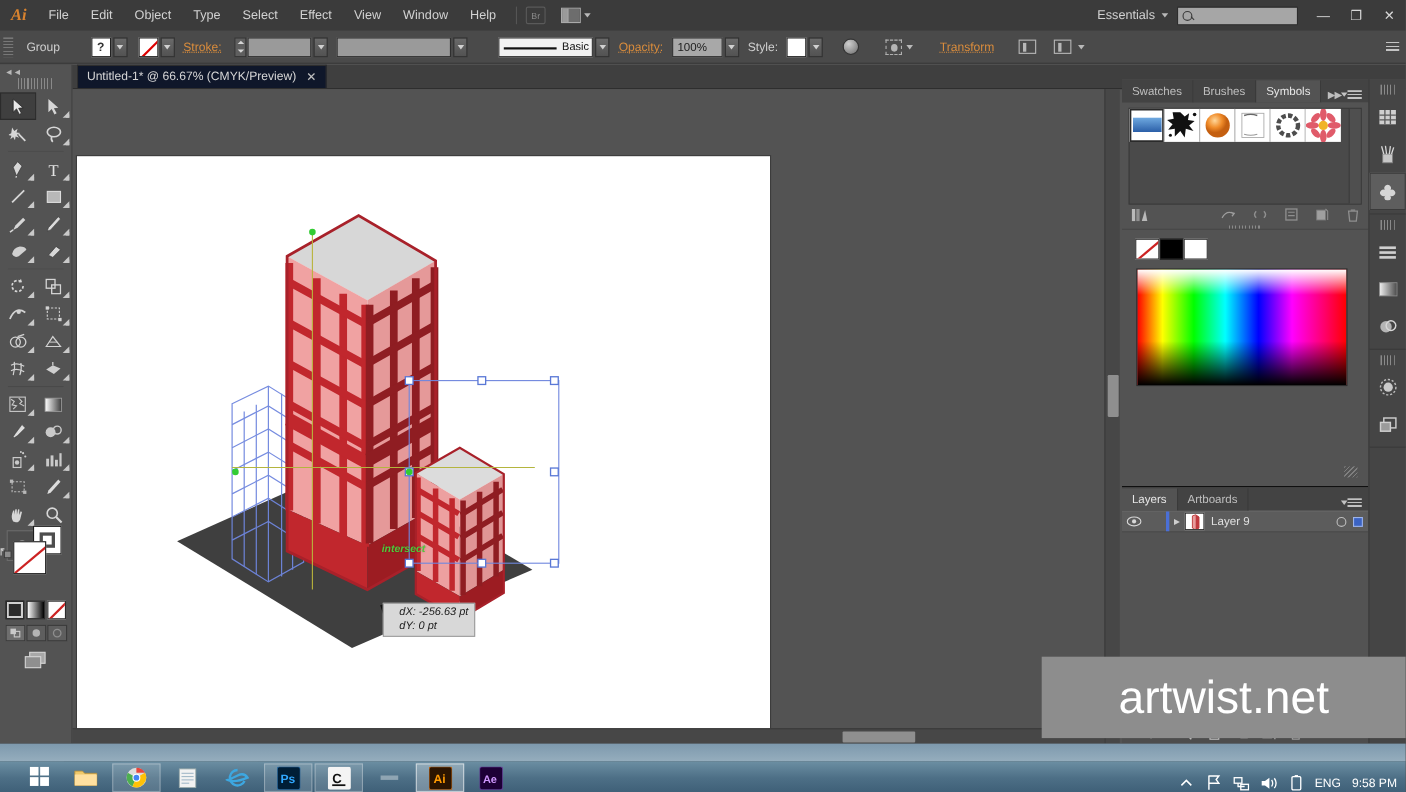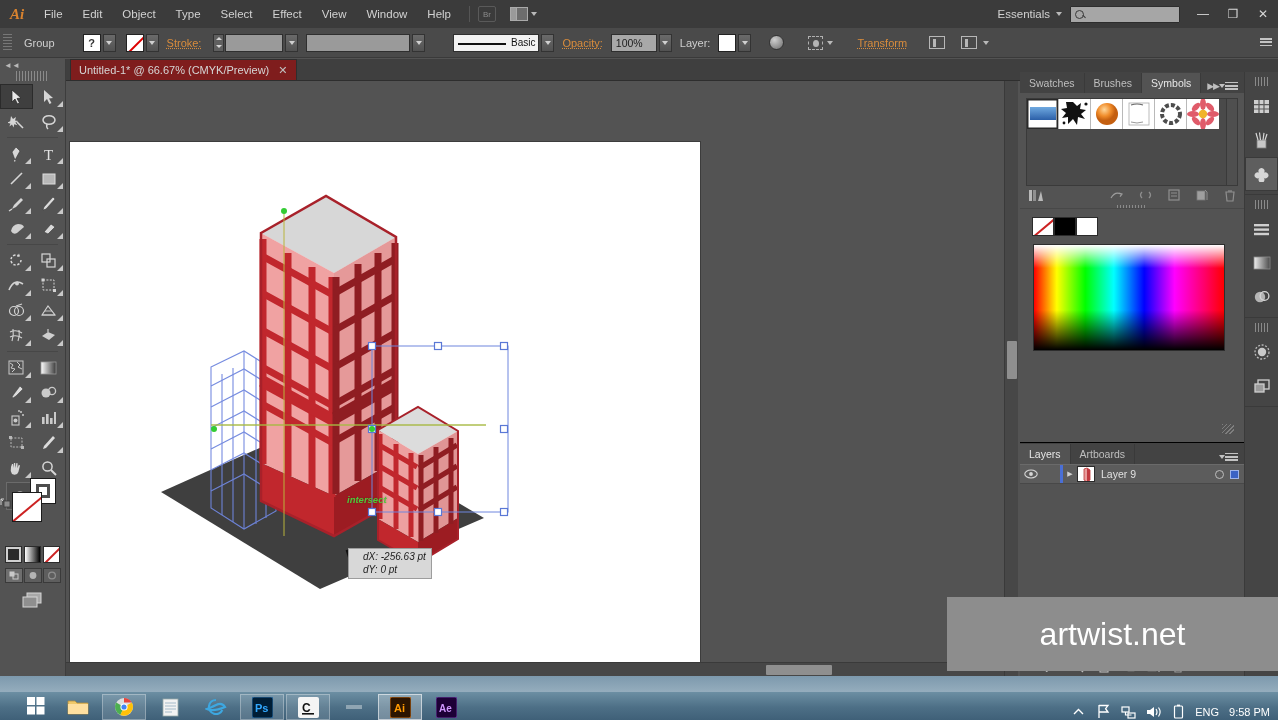--- a/index.html
+++ b/index.html
@@ -90,21 +90,21 @@
   .align-ico:after{content:"";position:absolute;left:3px;top:2px;width:3px;height:8px;background:#b7b7b7;}
   .cb-right{ margin-left:auto; padding-right:6px; display:flex; align-items:center;}
   .hamburger{width:12px;height:10px;background:repeating-linear-gradient(to bottom,#c4c4c4 0 1.5px,transparent 1.5px 3.5px);}
 
   
   .tabbar{
     position:absolute;left:0;top:59px;width:1278px;height:22px;background:#3f3f3f;
     border-bottom:1px solid #2e2e2e;display:flex;align-items:flex-end;
   }
   .doctab{
-    margin-left:70px;height:21px;background:#7f1d1d;border:1px solid #2e2e2e;border-bottom:none;
+    margin-left:70px;height:21px;background:#0f172a;border:1px solid #2e2e2e;border-bottom:none;
     display:flex;align-items:center;padding:0 8px;color:#d6d6d6;font-size:11px;gap:9px;margin-top:32px;
   }
   .tab-x{ color:#c0c0c0; font-size:11px; }
 
   
   .toolbar{
     position:absolute;left:0;top:59px;width:66px;height:632px;background:#535353;
     border-right:1px solid #3d3d3d;
   }
   .tb-collapse{height:12px;display:flex;align-items:center;padding-left:4px;color:#b8b8b8;font-size:8px;}
@@ -231,21 +231,21 @@
 
   
   .canvas-hscroll{position:absolute;left:66px;bottom:44px;width:938px;height:14px;background:#474747;border-top:1px solid #3a3a3a;}
   .hthumb{position:absolute;left:700px;top:2px;width:66px;height:10px;background:#8f8f8f;border-radius:1px;}
   .vthumb{position:absolute;left:2px;top:260px;width:10px;height:38px;background:#8f8f8f;border-radius:1px;}
 
   
   .watermark{
     position:absolute;left:947px;top:597px;width:331px;height:74px;background:#8d8d8d;
     display:flex;align-items:center;justify-content:center;
-    color:#fff;font-size:32px;letter-spacing:0px;
+    color:#fff;font-size:42px;letter-spacing:0px;
   }
 
   
   .taskbar{
     position:absolute;left:0;bottom:0;width:1278px;height:28px;
     background:linear-gradient(to bottom,#6c8fa3,#4d6f86 55%,#3f6078);
     display:flex;align-items:flex-end;padding-left:16px;
   }
   .tb-start{width:40px;height:28px;display:flex;align-items:center;justify-content:center;}
   .tb-app{width:44px;height:26px;display:flex;align-items:center;justify-content:center;margin-right:2px;}
@@ -325,21 +325,21 @@
       </div>
     <div class="basic-stroke" style="margin-left:28px;">Basic</div>
     <div class="mini-arrow">
         <div class="caret"></div>
       </div>
     <div class="cb-label orange">Opacity:</div>
     <div class="field lite" style="width:46px;">100%</div>
     <div class="mini-arrow">
         <div class="caret"></div>
       </div>
-    <div class="cb-label">Layer:</div>
+    <div class="cb-label">Style:</div>
     <div class="swatch-box"></div>
     <div class="mini-arrow">
         <div class="caret"></div>
       </div>
     <div style="margin-left:18px;" class="circle-ico"></div>
     <div style="display:flex;align-items:center;margin-left:24px;">
       <div class="dash-box"></div>
       <div class="caret" style="margin-left:4px;"></div>
     </div>
     <div class="cb-label orange" style="margin-left:16px;">Transform</div>

